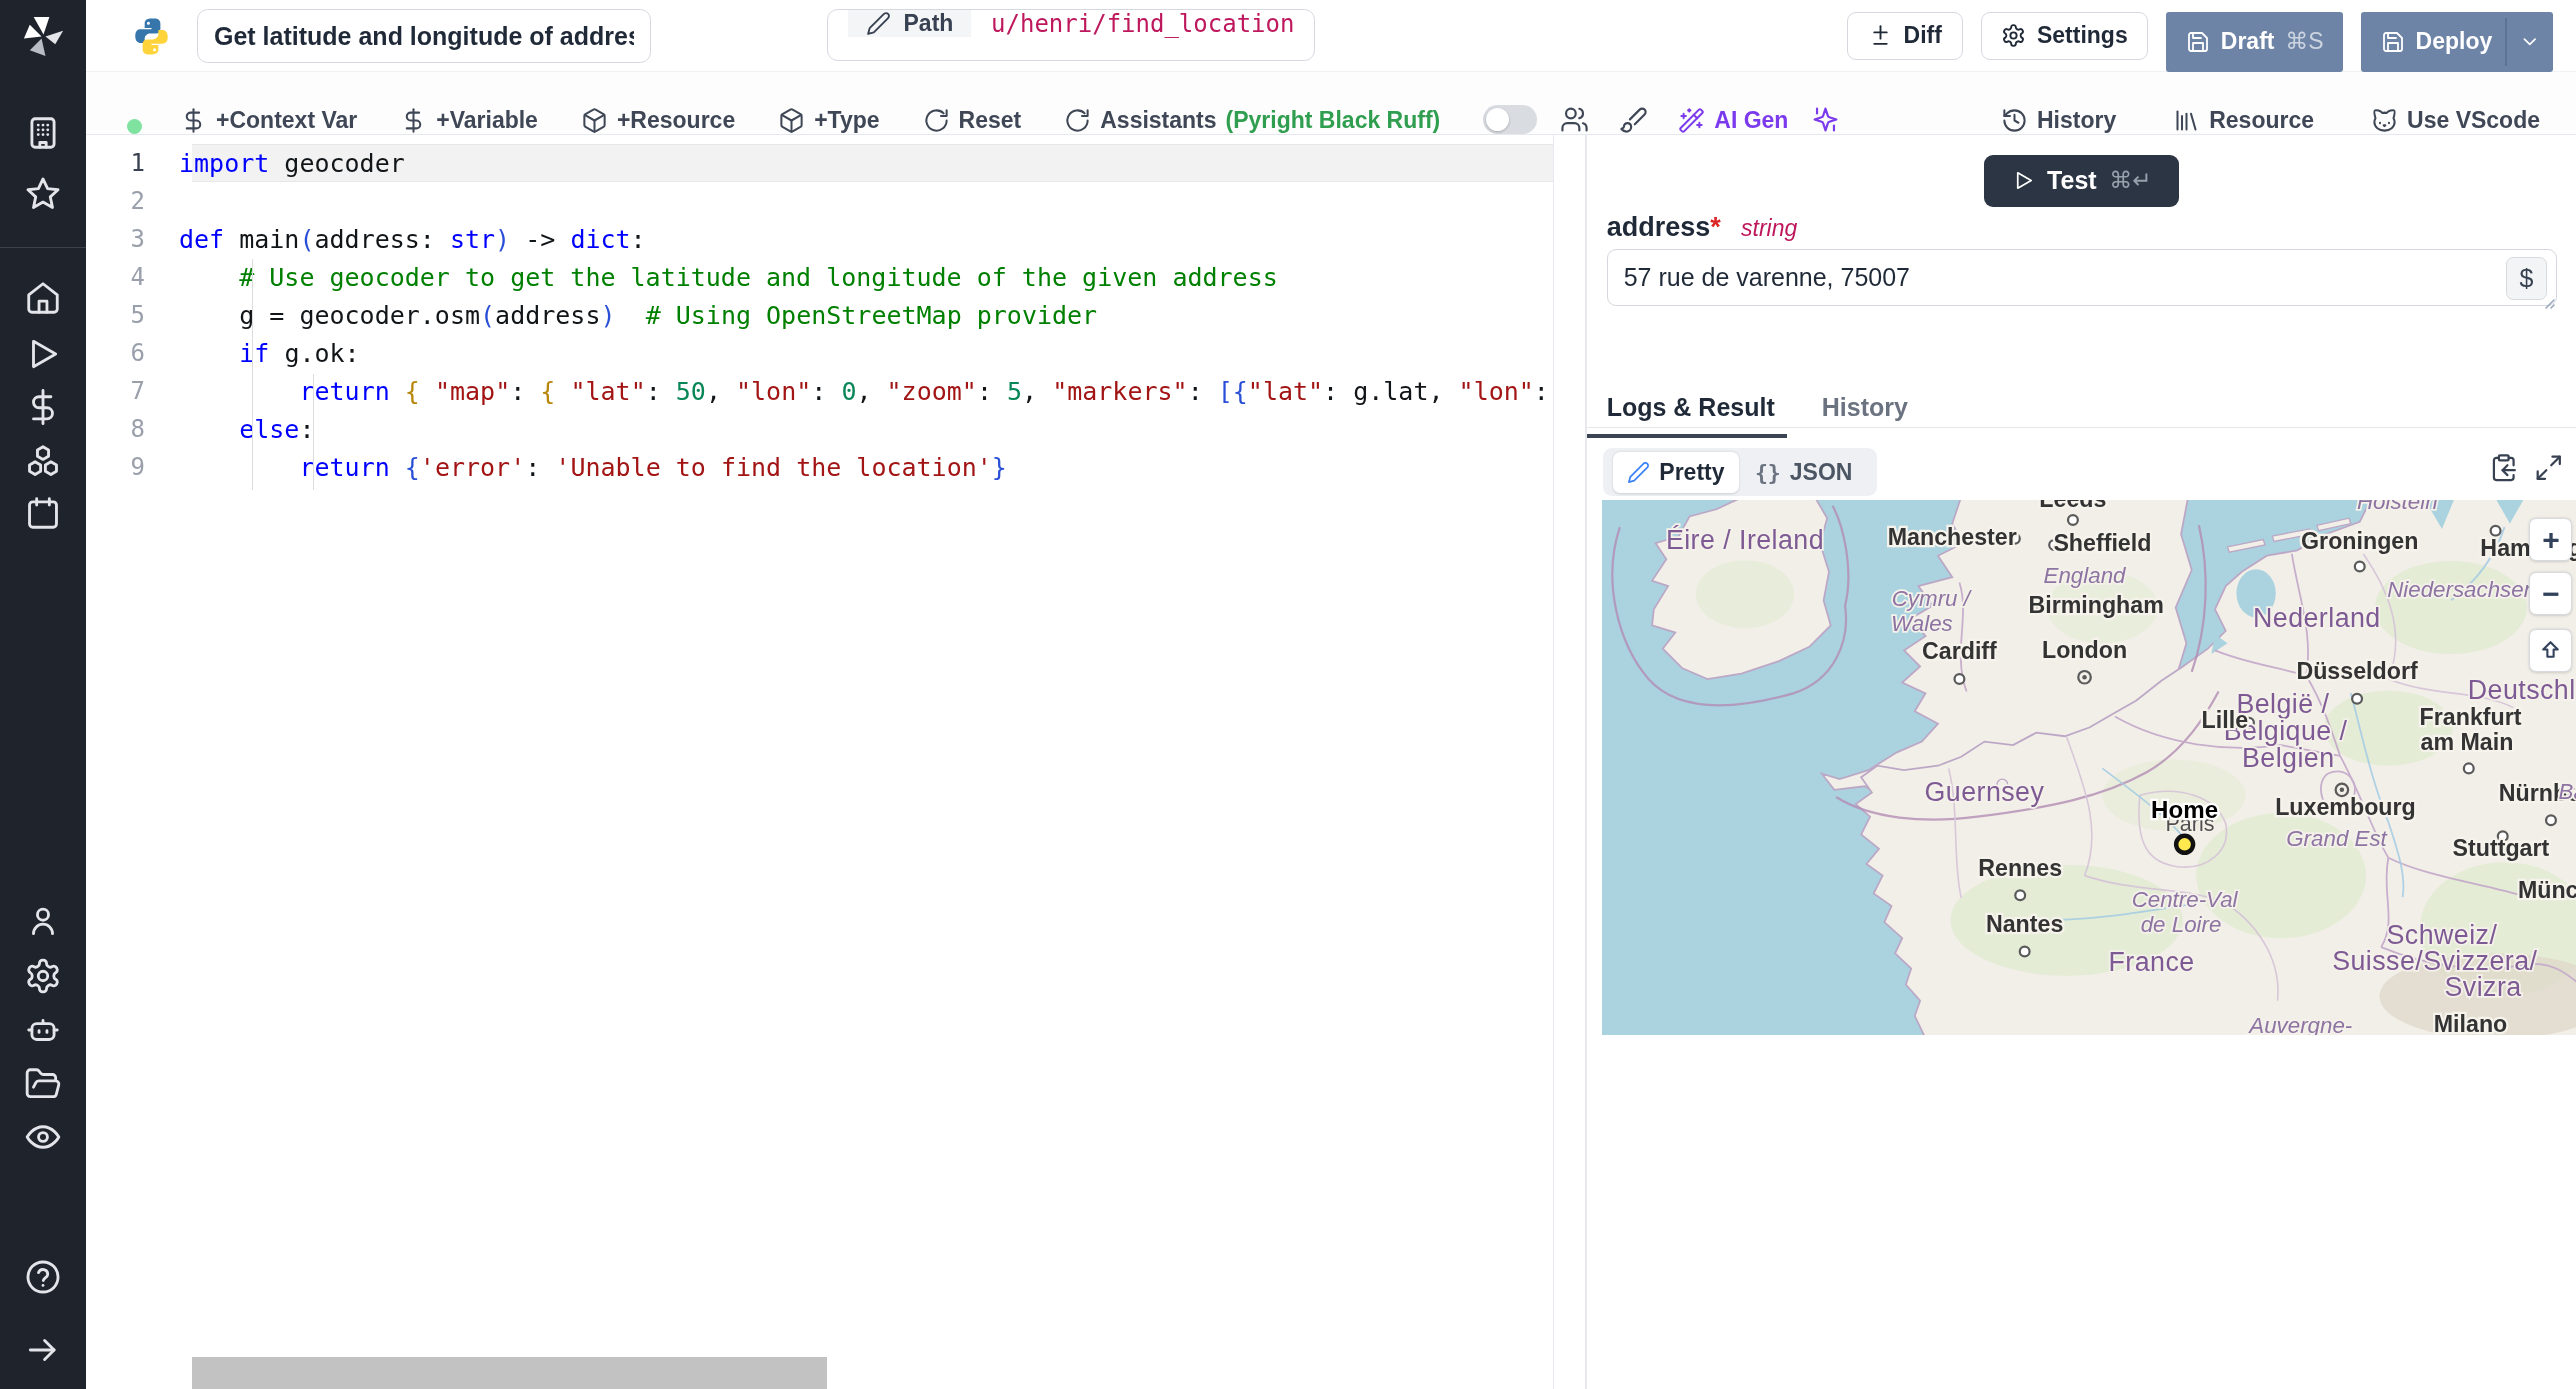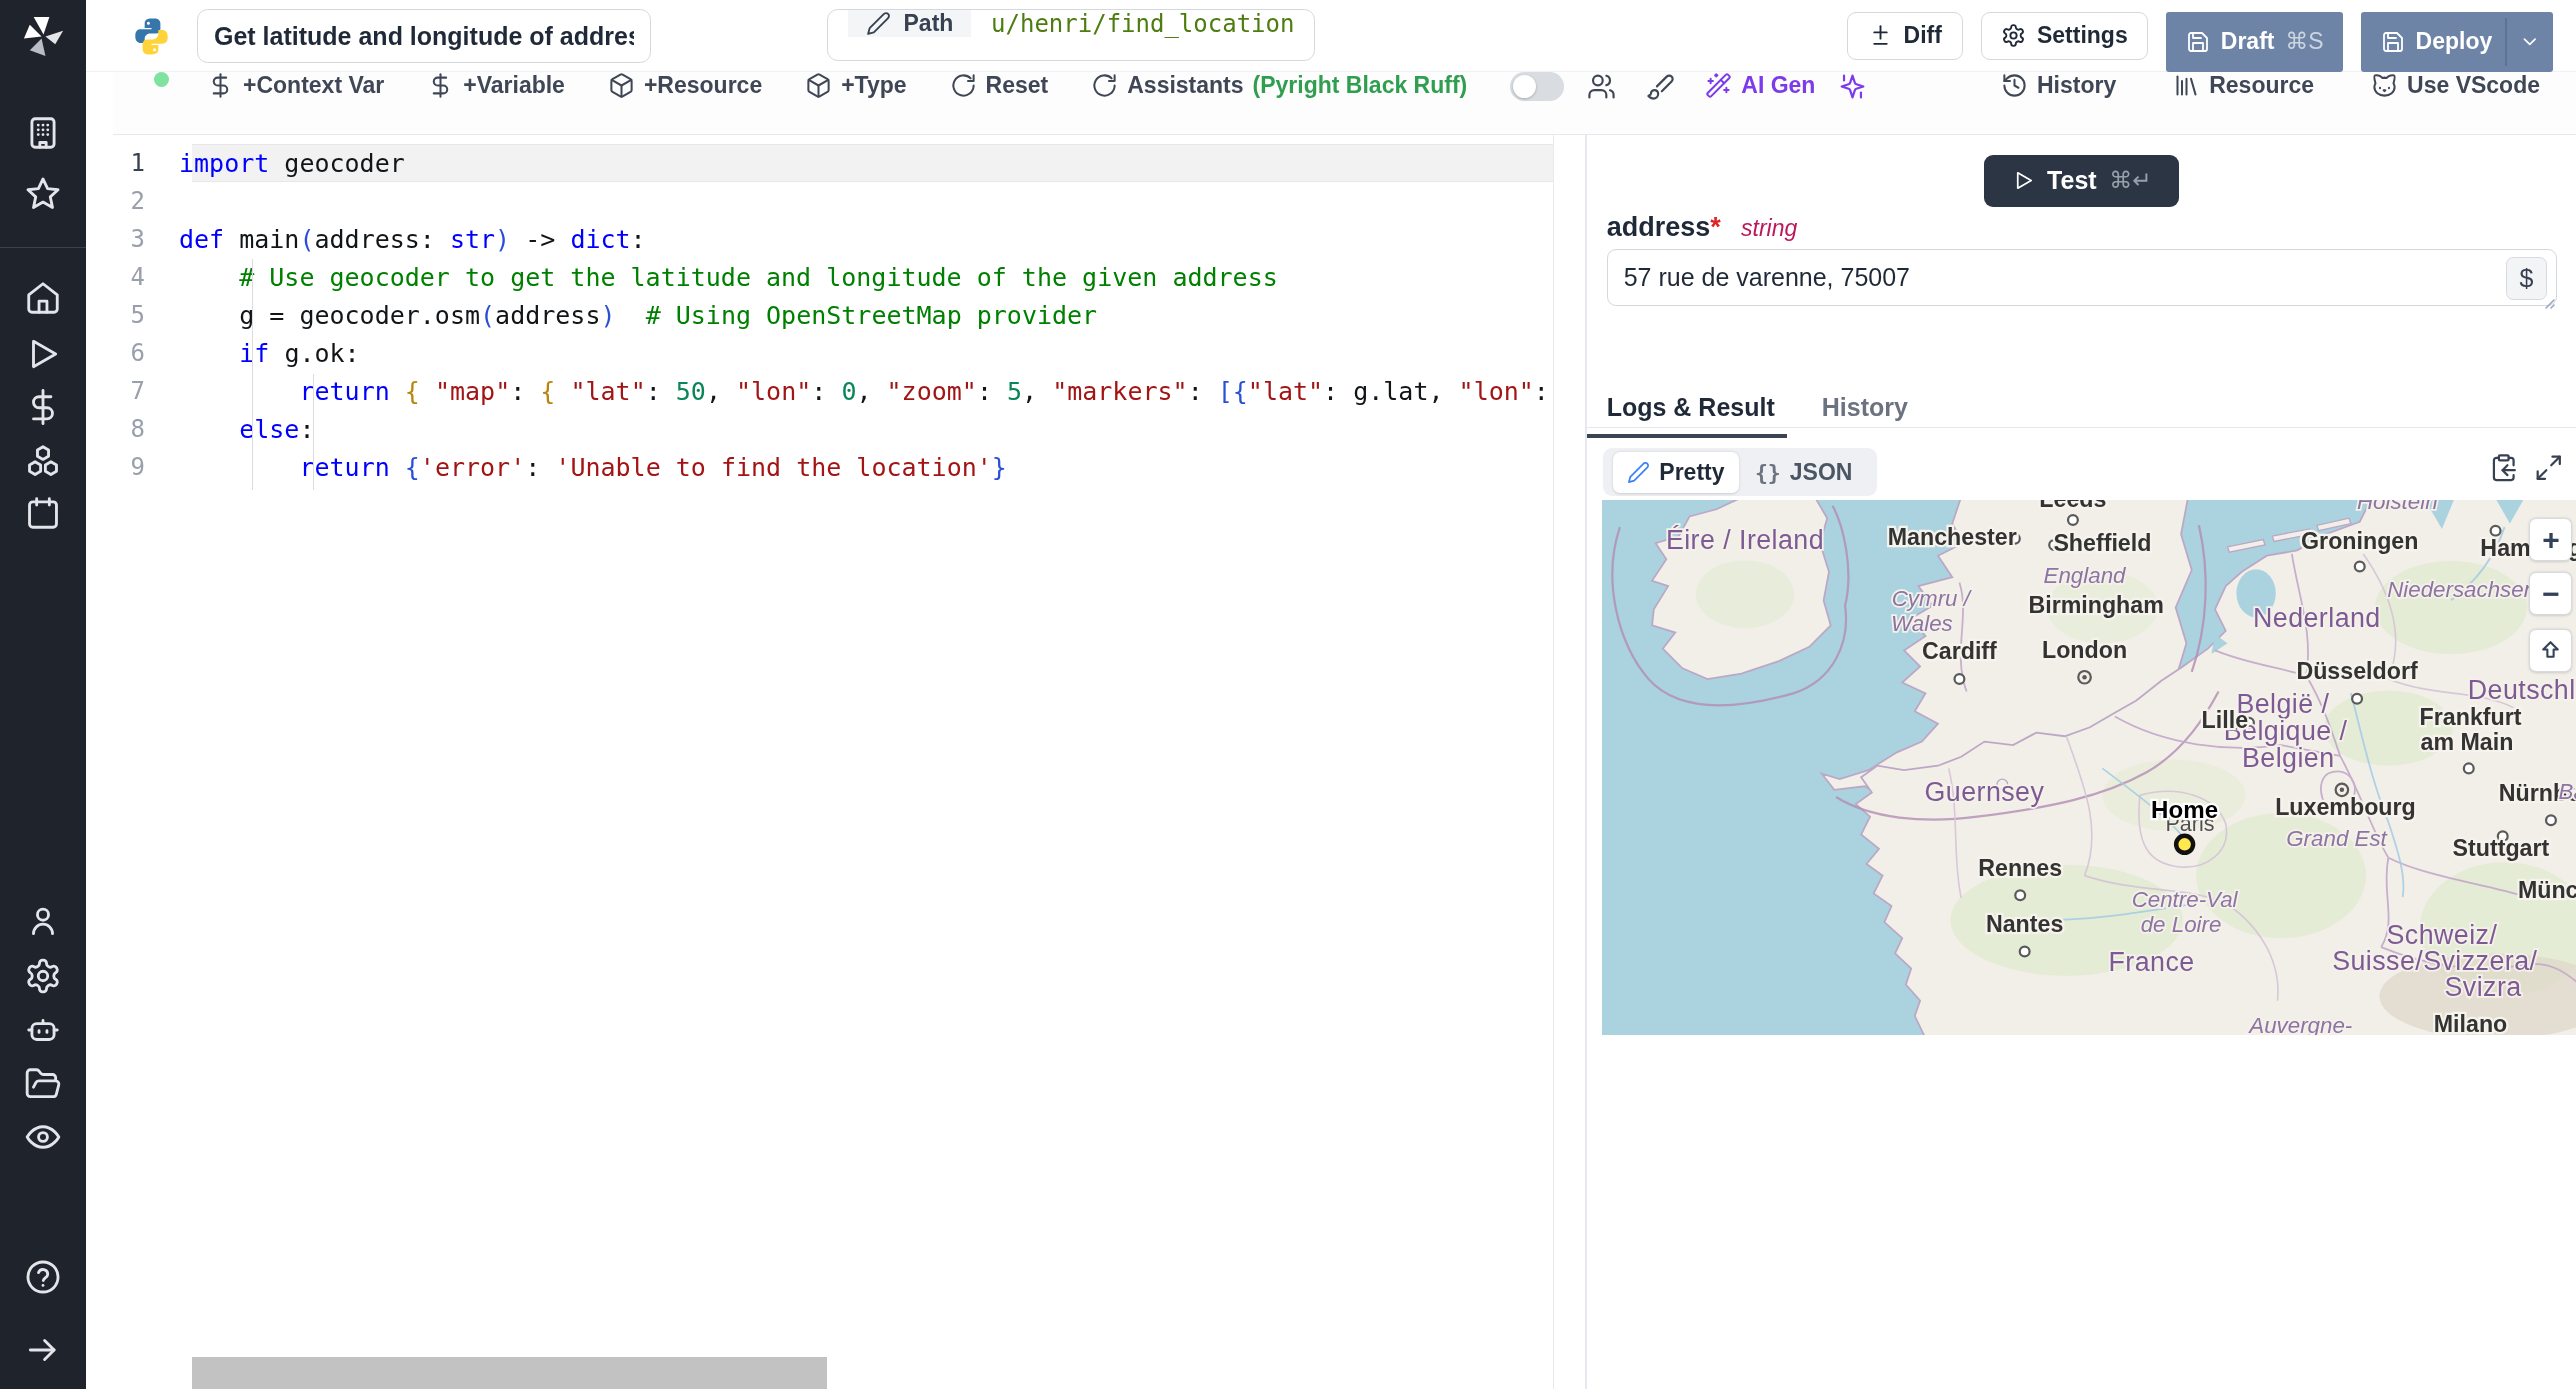--- a/index.html
+++ b/index.html
@@ -20,35 +20,35 @@
     border-bottom:0.9px solid #f0f1f4; z-index:30; }
   .tb-left { position:absolute; left:45px; top:0; height:72px; display:flex; align-items:center; gap:25px; }
   #title-input { width:454px; height:54px; border:1.8px solid #d4d8de; border-radius:10.7px; padding:0 16px;
     font:600 25px "Liberation Sans", sans-serif; color:#1f2937; outline:none; }
   .path-pill { position:absolute; left:741px; top:9px; height:52px; display:flex; align-items:flex-start;
     border:1.8px solid #d4d8de; border-radius:10.7px; overflow:hidden; background:#fff;padding-left:20px; }
   .path-left { display:flex; align-items:center; gap:12.5px; background:#f4f5f7; padding:0 18px;
     font:700 23px "Liberation Sans", sans-serif; color:#374151; }
   .path-left svg { width:25px; height:25px; color:#374151; }
   .path-value { display:flex; align-items:center; padding:0 19.7px;
-    font:400 24px "DejaVu Sans Mono", monospace; color:#4d7c0f; }
+    font:400 24px "DejaVu Sans Mono", monospace; color:#be185d; }
   .tb-right { position:absolute; right:23px; top:11.6px; display:flex; gap:18px; align-items:flex-start; }
   .btn-light { display:flex; align-items:center; gap:10.7px; height:48px; padding:0 19.7px; background:#fff;
     border:1.8px solid #d4d8de; border-radius:9px; font:700 23px "Liberation Sans", sans-serif; color:#1f2937; cursor:pointer; }
   .btn-light svg { width:25px; height:25px; color:#1f2937; }
   .btn-slate { display:flex; align-items:center; gap:10.7px; height:60px; padding:0 19.7px; background:#6e84a6;
     border:none; border-radius:3px; font:700 23px "Liberation Sans", sans-serif; color:#fff; cursor:pointer; }
   .btn-slate svg { width:24px; height:24px; color:#fff; }
   .kbd-dim { color:#ccd4e0; font-weight:400; }
   .deploy-sep { width:1.8px; height:48px; background:#5d7394; margin:0 1.8px; }
   .btn-deploy { padding-right:12.5px; }
 
   
   #toolbar { position:absolute; left:86px; top:72px; right:0; height:63px; background:#fdfdfe;
-    border-bottom:0.9px solid #e5e8ee; display:flex; align-items:flex-start; padding:0 36px 0 41px; z-index:25;margin-left:27px; }
+    border-bottom:0.9px solid #e5e8ee; display:flex; align-items:flex-end; padding:0 36px 0 41px; z-index:25; }
   .status-dot { width:15px; height:15px; border-radius:50%; background:#7fe29e; margin-right:38px; }
   .tool-btn { display:flex; align-items:center; gap:9px; background:none; border:none; cursor:pointer;
     font:600 23px "Liberation Sans", sans-serif; color:#3f4756; margin-right:43px; white-space:nowrap; }
   .tool-btn svg { width:27px; height:27px; color:#3f4756; }
   .assist-detail { color:#2f9e4f; font-weight:600; }
   .toggle { width:54px; height:29px; border-radius:14.3px; background:#d9dde2; position:relative; margin-right:23px; cursor:pointer; }
   .toggle .knob { position:absolute; left:2.7px; top:2.7px; width:23px; height:23px; border-radius:50%; background:#fff;
     box-shadow:0 0.9px 2.7px rgba(0,0,0,.25); }
   .icon-btn { background:none; border:none; cursor:pointer; color:#3f4756; margin-right:30px; display:flex; }
   .icon-btn svg { width:29px; height:29px; }

